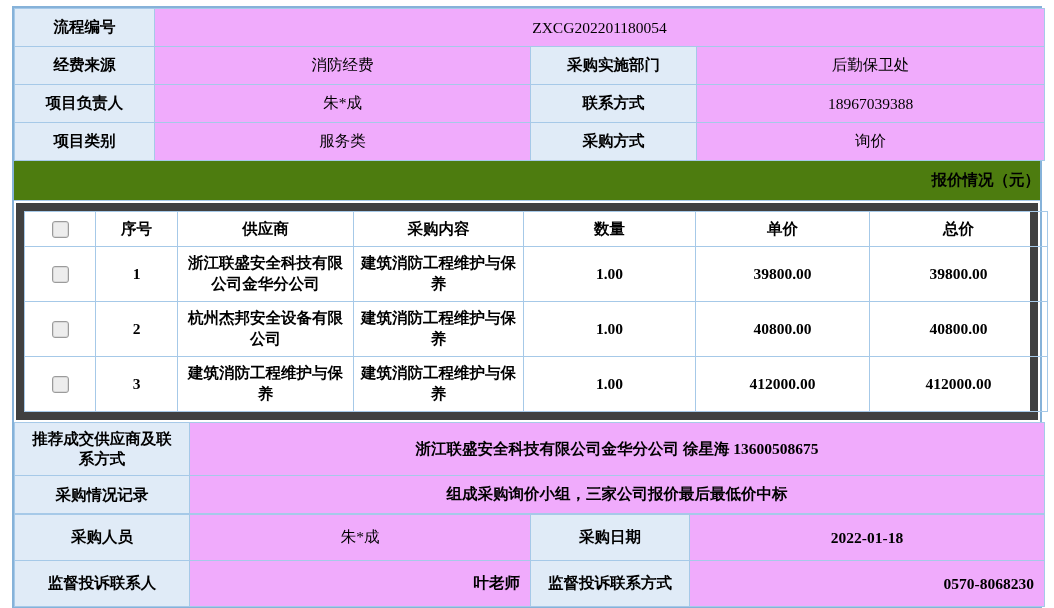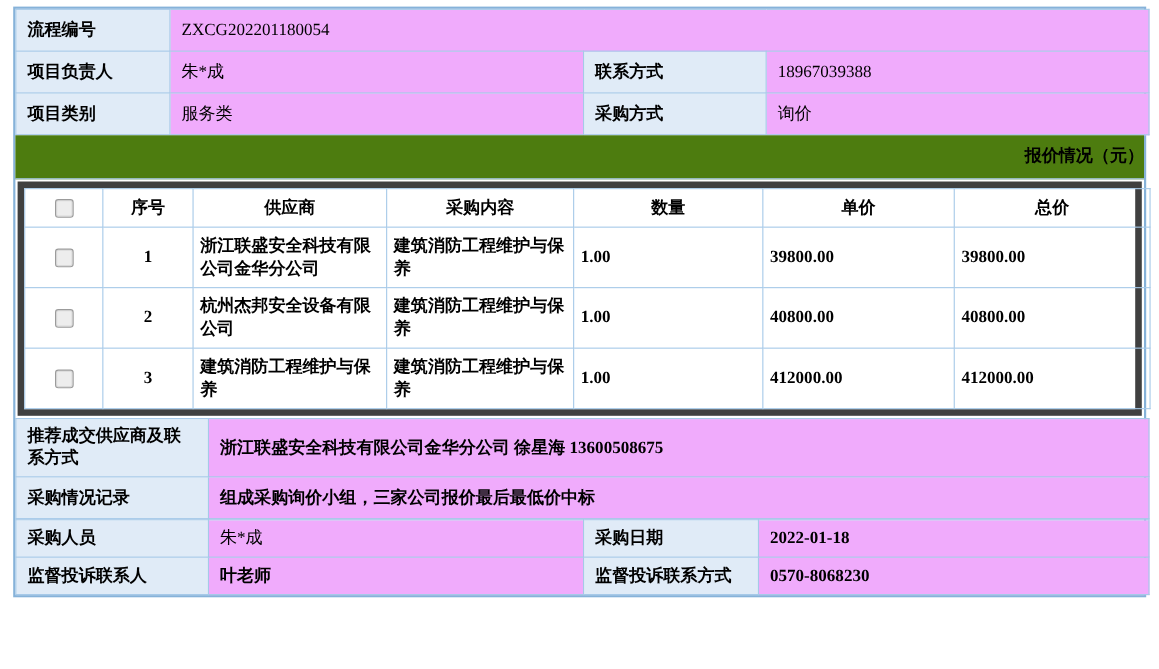--- a/index.html
+++ b/index.html
@@ -6,71 +6,77 @@
   html, body { width: 1054px; height: 608px; background: #ffffff; overflow: hidden; }
   body { font-family: "Liberation Serif", "DejaVu Serif", serif; color: #000; font-size: 15.5px; }
 
   .page { padding: 6px 12px 0 12px; }
   .outer {
     width: 1030px;
     border: 2px solid #86b2d9;
     background: #fff;
   }
   table { border-collapse: collapse; width: 100%; table-layout: fixed; }
-  td { border: 1.5px solid #a6c9e8; vertical-align: middle; padding: 6px 10px; }
+  td { border: 1.5px solid #a6c9e8; vertical-align: middle; padding: 6px 10px; text-align: center; }
 
   .lbl { background: #e0ebf7; font-weight: bold; }
   .val { background: #f0abfc; }
   .t1 tr { height: 38px; }
 
   .section-title {
     height: 40px; line-height: 38px;
     background: #4d7c0f;
     text-align: right; font-weight: bold;
     border-bottom: 1.5px solid #a6c9e8;
   }
 
-  .quote-wrap { margin: 2px; border: 6px solid #404040; }
+  .quote-wrap { margin: 2px; border: 8px solid #404040; }
   .t2 td { font-weight: bold; padding: 6px 6px; }
   .t2 tr.hdr { height: 35px; }
   .t2 tr.qrow { height: 38px; }
   .t2 .c-center { text-align: center; }
 
   .checkbox {
     display: inline-block; width: 17px; height: 17px;
     background: #ededed; border: 1px solid #9b9b9b; border-radius: 3px;
     vertical-align: middle;
     box-shadow: inset 0 0 0 1px #d9d9d9;
   }
 
   .t3 td.lbl { line-height: 1.3; }
   .t3 tr.r1 { height: 46px; }
   .t3 tr.r2 { height: 38px; }
   .t3 .val, .t4 .bold-val { font-weight: bold; }
 
-  .t4 tr { height: 34px; }
-  .t4 .centered { text-align: left; font-weight: bold; }
+  .t4 tr { height: 46px; }
+  .t4 .centered { text-align: right; font-weight: bold; }
 </style>
 </head>
 <body>
 
 <div class="page">
   <div class="outer">
 
     <table class="t1">
       <colgroup>
           <col style="width:140px">
           <col style="width:376px">
           <col style="width:166px">
           <col style="width:348px">
         </colgroup>
       <tbody>
           <tr>
         <td class="lbl">流程编号</td>
         <td class="val" colspan="3">ZXCG202201180054</td>
+      </tr>
+      <tr>
+        <td class="lbl">经费来源</td>
+        <td class="val">消防经费</td>
+        <td class="lbl">采购实施部门</td>
+        <td class="val">后勤保卫处</td>
       </tr>
       <tr>
         <td class="lbl">项目负责人</td>
         <td class="val">朱*成</td>
         <td class="lbl">联系方式</td>
         <td class="val">18967039388</td>
       </tr>
       <tr>
         <td class="lbl">项目类别</td>
         <td class="val">服务类</td>

